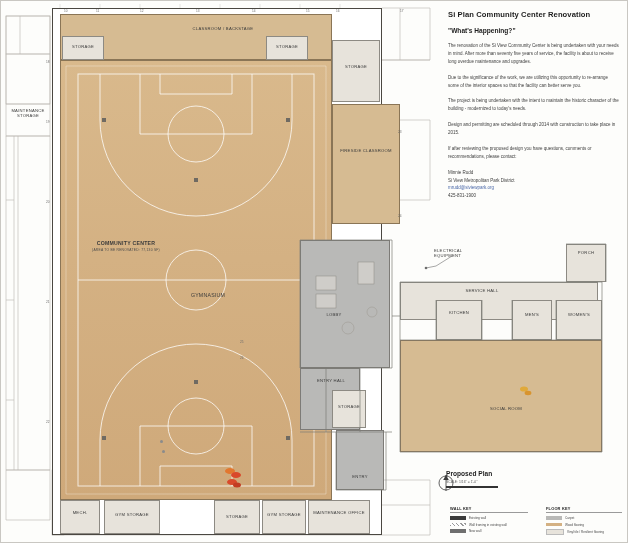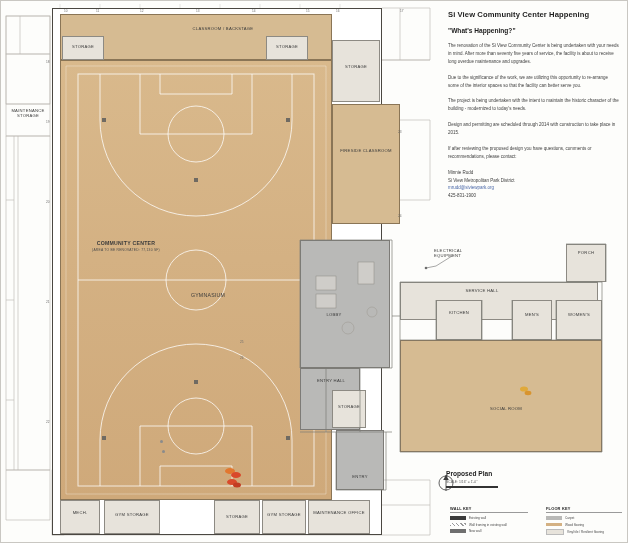--- a/index.html
+++ b/index.html
@@ -257,21 +257,21 @@
   <div class="num" style="left:46px;top:120px;">19</div>
   <div class="num" style="left:46px;top:200px;">20</div>
   <div class="num" style="left:46px;top:300px;">21</div>
   <div class="num" style="left:46px;top:420px;">22</div>
   <div class="num" style="left:398px;top:130px;">23</div>
   <div class="num" style="left:398px;top:214px;">24</div>
   <div class="num" style="left:240px;top:340px;">25</div>
   <div class="num" style="left:240px;top:356px;">26</div>
 
   <div id="panel">
-    <h1>Si View Community Center Happening</h1>
+    <h1>Si Plan Community Center Renovation</h1>
     <h2>"What's Happening?"</h2>
     <p>The renovation of the Si View Community Center is being undertaken with your needs in mind.  After more than seventy five years of service, the facility is about to receive long overdue maintenance and upgrades.</p>
     <p>Due to the significance of the work, we are utilizing this opportunity to re-arrange some of the interior spaces so that the facility can better serve you.</p>
     <p>The project is being undertaken with the intent to maintain the historic character of the building - modernized to today's needs.</p>
     <p>Design and permitting are scheduled through 2014 with construction to take place in 2015.</p>
     <p>If after reviewing the proposed design you have questions, comments or recommendations, please contact:</p>
     <div class="contact">
       <div>Minnie Rudd</div>
       <div>Si View Metropolitan Park District</div>
       <div class="mail">mrudd@siviewpark.org</div>

